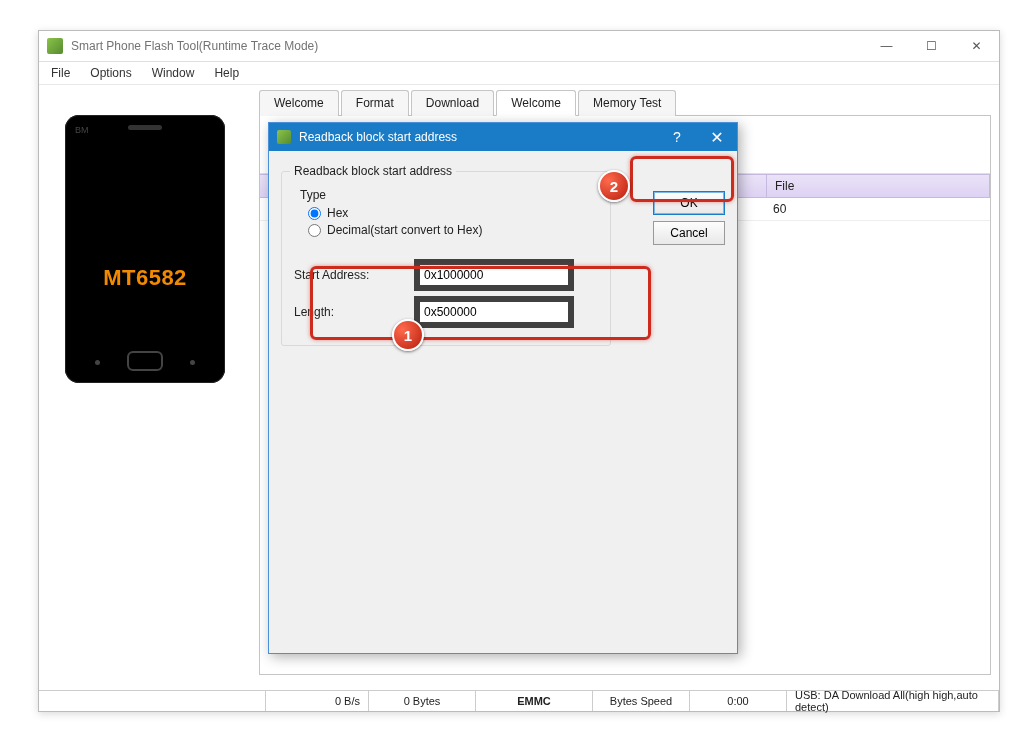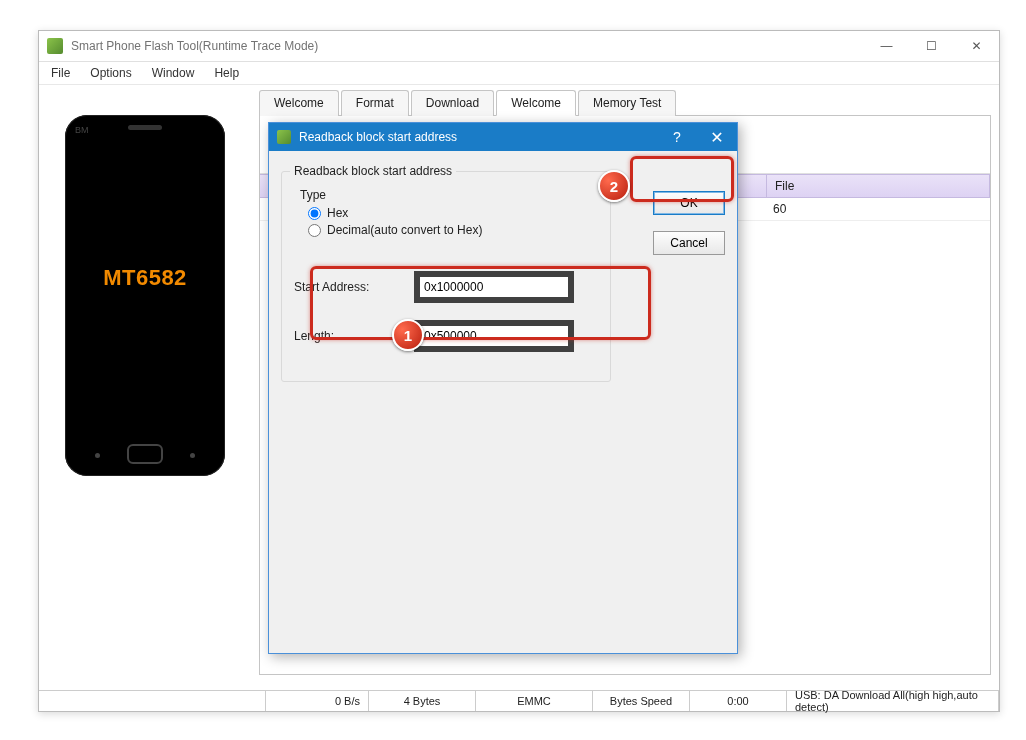--- a/index.html
+++ b/index.html
@@ -6,21 +6,21 @@
 .win{position:absolute;left:38px;top:30px;width:960px;height:680px;background:#fff;border:1px solid #bbb;box-shadow:0 2px 8px rgba(0,0,0,0.15)}
 .titlebar{height:30px;display:flex;align-items:center;padding:0 0 0 8px;border-bottom:1px solid #e0e0e0}
 .titlebar .ico{width:16px;height:16px;background:linear-gradient(135deg,#8bc34a,#558b2f);border-radius:2px;margin-right:8px}
 .titlebar .ttl{flex:1;color:#737373}
 .winbtns{display:flex}
 .winbtn{width:45px;height:30px;display:flex;align-items:center;justify-content:center;color:#555}
 .menubar{height:22px;display:flex;align-items:center;padding:0 2px;border-bottom:1px solid #e8e8e8;font-size:12px;color:#333}
 .menubar span{padding:0 10px}
 .mainrow{display:flex;height:595px}
 .sidepane{width:212px;display:flex;justify-content:center;padding-top:30px}
-.phone{width:160px;height:361px;background:#000;border-radius:22px;position:relative;box-shadow:0 0 0 1px #222 inset}
+.phone{width:160px;height:268px;background:#000;border-radius:14px;position:relative;box-shadow:0 0 0 1px #222 inset}
 .phone .earp{position:absolute;top:10px;left:50%;transform:translateX(-50%);width:34px;height:5px;background:#333;border-radius:3px}
 .phone .lbl{position:absolute;top:10px;left:10px;font-size:9px;color:#444}
 .phone .brand{position:absolute;top:150px;width:100%;text-align:center;color:#f28a00;font-weight:bold;font-size:22px;letter-spacing:0.5px}
 .phone .hbtn{position:absolute;bottom:12px;left:50%;transform:translateX(-50%);width:32px;height:16px;border:2px solid #444;border-radius:6px}
 .phone .sbtn{position:absolute;bottom:18px;width:5px;height:5px;background:#444;border-radius:50%}
 .phone .sb1{left:30px}.phone .sb2{right:30px}
 .content{flex:1;padding:4px 8px 0 8px;position:relative}
 .tabs{display:flex;border-bottom:1px solid #c5c5c5;position:relative;z-index:1}
 .tab{padding:5px 14px;border:1px solid #c5c5c5;border-bottom:none;background:#f6f6f6;margin-right:2px;border-radius:3px 3px 0 0;font-size:12px;position:relative;top:1px}
 .tab.act{background:#fff;border-bottom:1px solid #fff}
@@ -49,24 +49,24 @@
 .dlg .dtitle .dttl{flex:1}
 .dbtns{display:flex}
 .dbtn{width:40px;height:28px;display:flex;align-items:center;justify-content:center;color:#fff;font-size:14px}
 .dbtn.close{font-size:16px}
 .dlgbody{position:relative;padding:10px 12px}
 .grp{border:1px solid #d9d9d9;border-radius:3px;padding:14px 12px 12px;margin-top:10px}
 .grp .gl{position:relative;top:-22px;left:-4px;background:#f0f0f0;padding:0 4px;display:inline-block}
 .grp .ginner{margin-top:-14px}
 .radio{display:flex;align-items:center;gap:6px;margin:3px 0;font-size:12px}
 .radio input{margin:0}
-.frow{display:flex;align-items:center;margin:17px 0}
+.frow{display:flex;align-items:center;margin:5px 0}
 .frow label{width:120px;font-size:12px}
 .frow input[type=text]{width:140px;height:20px;border:6px solid #404040;padding:0 4px;font-size:12px;font-family:inherit}
-.btncol{position:absolute;right:12px;top:40px;display:flex;flex-direction:column;gap:16px}
+.btncol{position:absolute;right:12px;top:40px;display:flex;flex-direction:column;gap:6px}
 .btncol button{width:72px;height:24px;background:linear-gradient(#fdfdfd,#e8e8e8);border:1px solid #999;font-size:12px;font-family:inherit}
 .hl{position:absolute;border:3px solid #cc2b1e;border-radius:6px;box-shadow:0 0 4px rgba(200,40,30,0.5);pointer-events:none;z-index:20}
 .hl1{left:630px;top:156px;width:98px;height:40px}
 .hl2{left:310px;top:266px;width:335px;height:68px}
 .badge{position:absolute;width:28px;height:28px;border-radius:50%;background:radial-gradient(circle at 30% 30%,#ff6a4d,#b81e0e);border:2px solid #fff;box-shadow:0 1px 3px rgba(0,0,0,0.5);color:#fff;font-weight:bold;font-size:15px;display:flex;align-items:center;justify-content:center;z-index:21}
 .b1{left:392px;top:319px}
 .b2{left:598px;top:170px}
 </style>
 </head>
 <body>
@@ -134,22 +134,22 @@
           <div class="c-chk"><input type="checkbox" checked="" style=""></div>
           <div style="width:448px"></div>
           <div class="c-file">60</div>
         </div>
       </div>
     </div>
   </div>
   <div class="status">
     <div style="width:210px"></div>
     <div style="width:86px;justify-content:flex-end">0 B/s</div>
-    <div style="width:90px;justify-content:center">4 Bytes</div>
-    <div style="width:100px;justify-content:center;font-weight:normal">EMMC</div>
+    <div style="width:90px;justify-content:center">0 Bytes</div>
+    <div style="width:100px;justify-content:center;font-weight:bold">EMMC</div>
     <div style="width:80px;justify-content:center">Bytes Speed</div>
     <div style="width:80px;justify-content:center">0:00</div>
     <div style="flex:1">USB: DA Download All(high high,auto detect)</div>
   </div>
 </div>
 
 <div class="dlg">
   <div class="dtitle">
     <div class="dico"></div>
     <div class="dttl">Readback block start address</div>
@@ -167,21 +167,21 @@
       <div class="grp">
         <span class="gl">Readback block start address</span>
         <div class="ginner">
           <div style="margin:2px 0 4px 6px">Type</div>
           <div class="radio" style="margin-left:14px">
               <input type="radio" checked="" style="">
               <span>Hex</span>
             </div>
           <div class="radio" style="margin-left:14px">
               <input type="radio" style="">
-              <span>Decimal(auto convert to Hex)</span>
+              <span>Decimal(start convert to Hex)</span>
             </div>
           <div style="height:14px"></div>
           <div class="frow">
             <label>Start Address:</label>
             <input type="text" value="0x1000000" style="">
           </div>
           <div class="frow">
             <label>Length:</label>
             <input type="text" value="0x500000" style="">
           </div>

